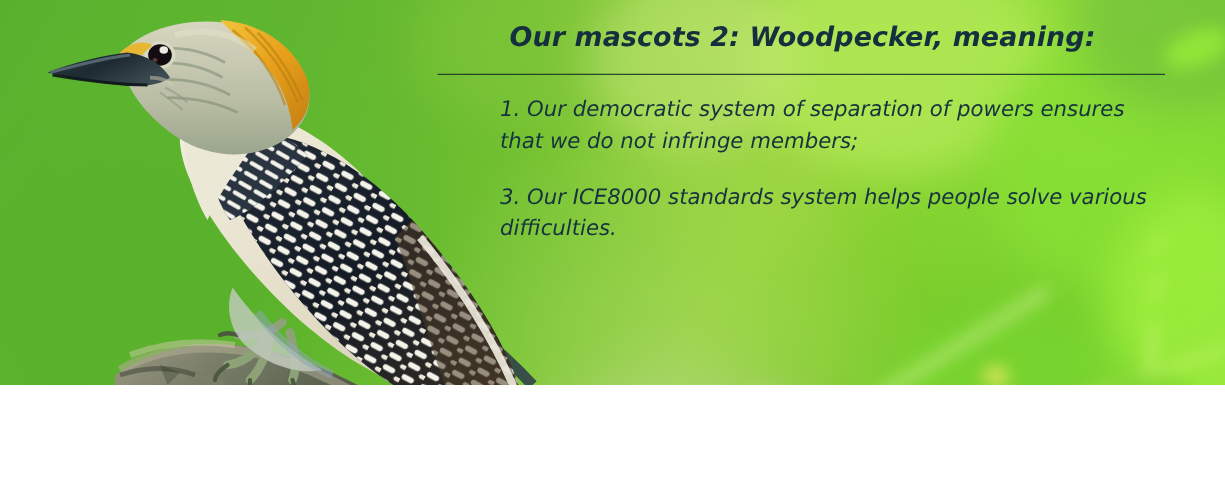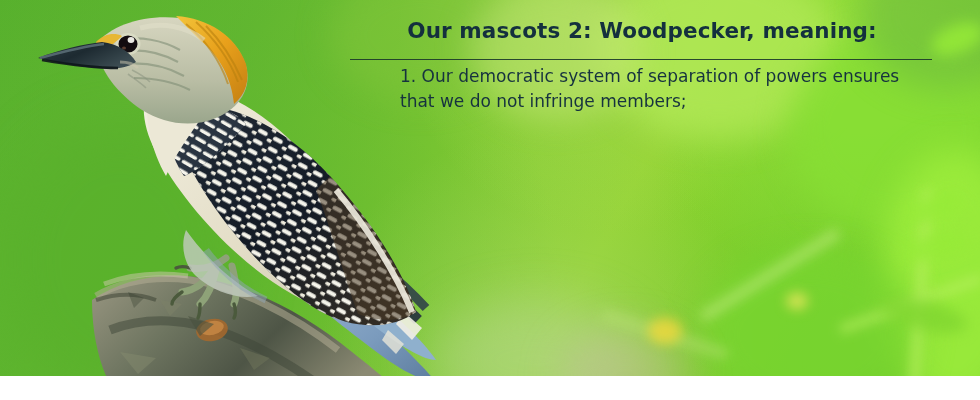--- a/index.html
+++ b/index.html
@@ -1,22 +1,23 @@
 <!DOCTYPE html>
 <html><head>
 <meta charset="utf-8">
 <style>
   html,body{margin:0;padding:0;background:#fff;}
   body{font-family:"DejaVu Sans","Liberation Sans",sans-serif;}
 
   #banner{
     position:relative;
-    width:980px;height:376px;
+    width:980px;height:308px;
     overflow:hidden;
     background:#22c55e;
+    font-style:italic;
   }
 
   
   .bg-base{
     position:absolute;inset:0;
     background:
       radial-gradient(circle at 88% 12%, rgba(150,225,60,.95) 0%, rgba(150,225,60,0) 26%),
       radial-gradient(circle at 96% 60%, rgba(120,215,45,.95) 0%, rgba(120,215,45,0) 30%),
       radial-gradient(circle at 62% 6%,  rgba(175,220,95,.65) 0%, rgba(175,220,95,0) 30%),
       radial-gradient(circle at 55% 92%, rgba(170,215,110,.55) 0%, rgba(170,215,110,0) 34%),
@@ -60,21 +61,21 @@
   }
   .headline{
     font-size:21.5px;font-weight:bold;letter-spacing:.1px;
     color:#14303e;line-height:1.2;text-align:center;
     white-space:nowrap;
   }
   .rule{
     height:0;border-top:1.4px solid #1d3b2a;
     margin:15px 2px 0 2px;width:582px;opacity:.92;
   }
-  .items{margin:4px 0 0 52px;}
+  .items{margin:16px 0 0 52px;}
   .item{
     font-size:17px;line-height:25px;color:#16323f;
     margin-bottom:20px;max-width:530px;
   }
   .item:last-child{margin-bottom:0;}
 </style>
 </head>
 <body>
 
 <div id="banner">
@@ -272,16 +273,17 @@
         <path d="M128 74 C136 80 142 84 146 88"></path>
       </g>
     </g>
   </svg>
 
   <div class="text-col">
     <div class="headline">Our mascots 2: Woodpecker, meaning:</div>
     <div class="rule"></div>
     <div class="items">
       <div class="item">1. Our democratic system of separation of powers ensures that we do not infringe members;</div>
+      <div class="item">3. Our ICE8000 standards system helps people solve various difficulties.</div>
     </div>
   </div>
 
 </div>
 
 </body></html>

